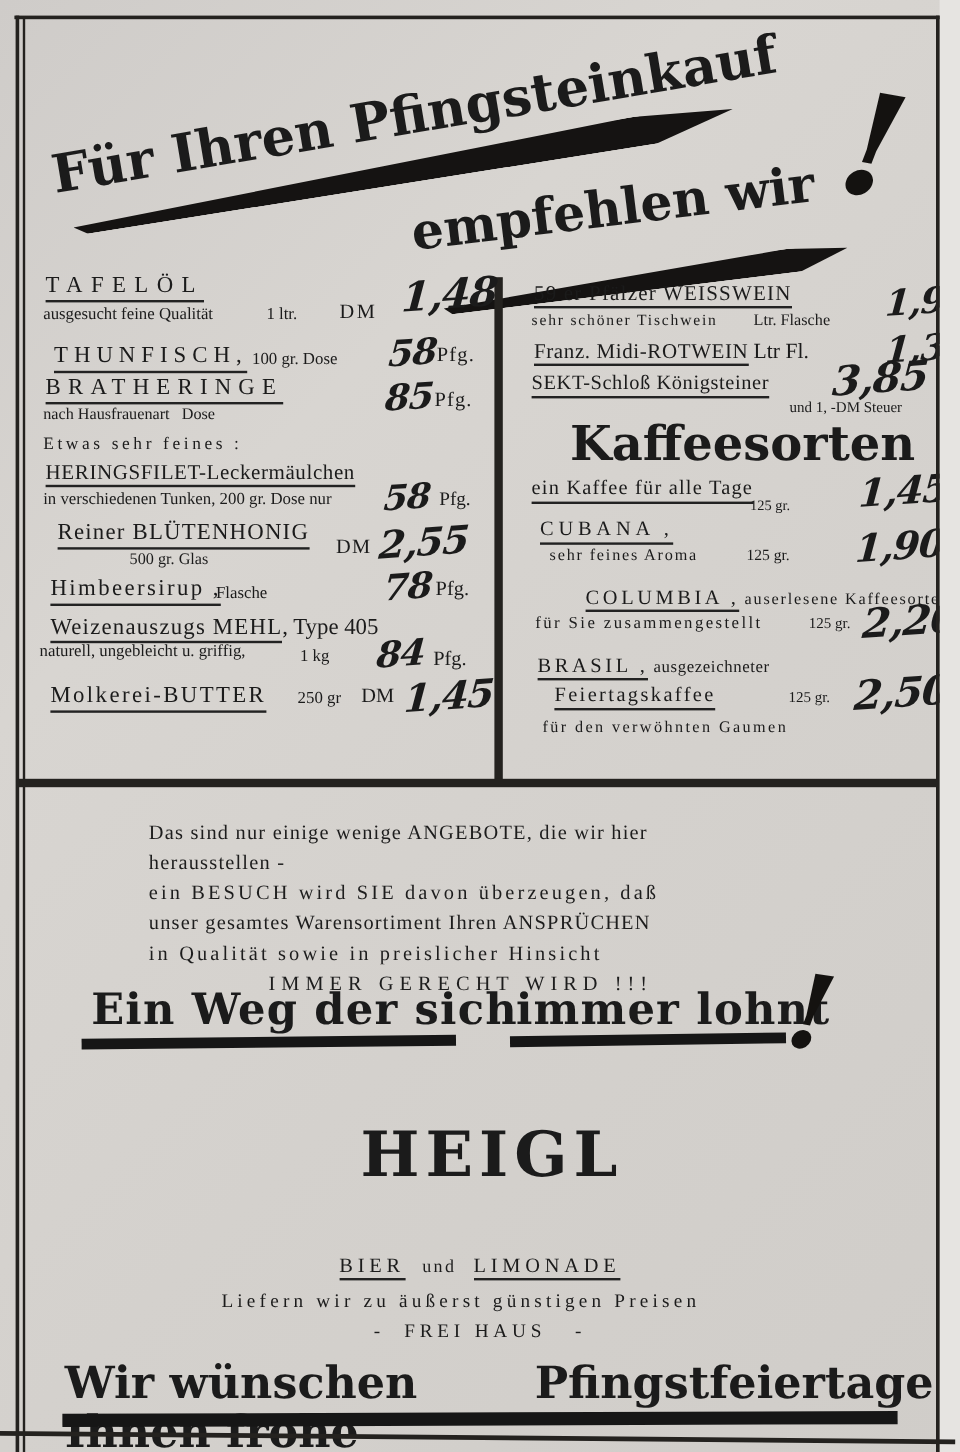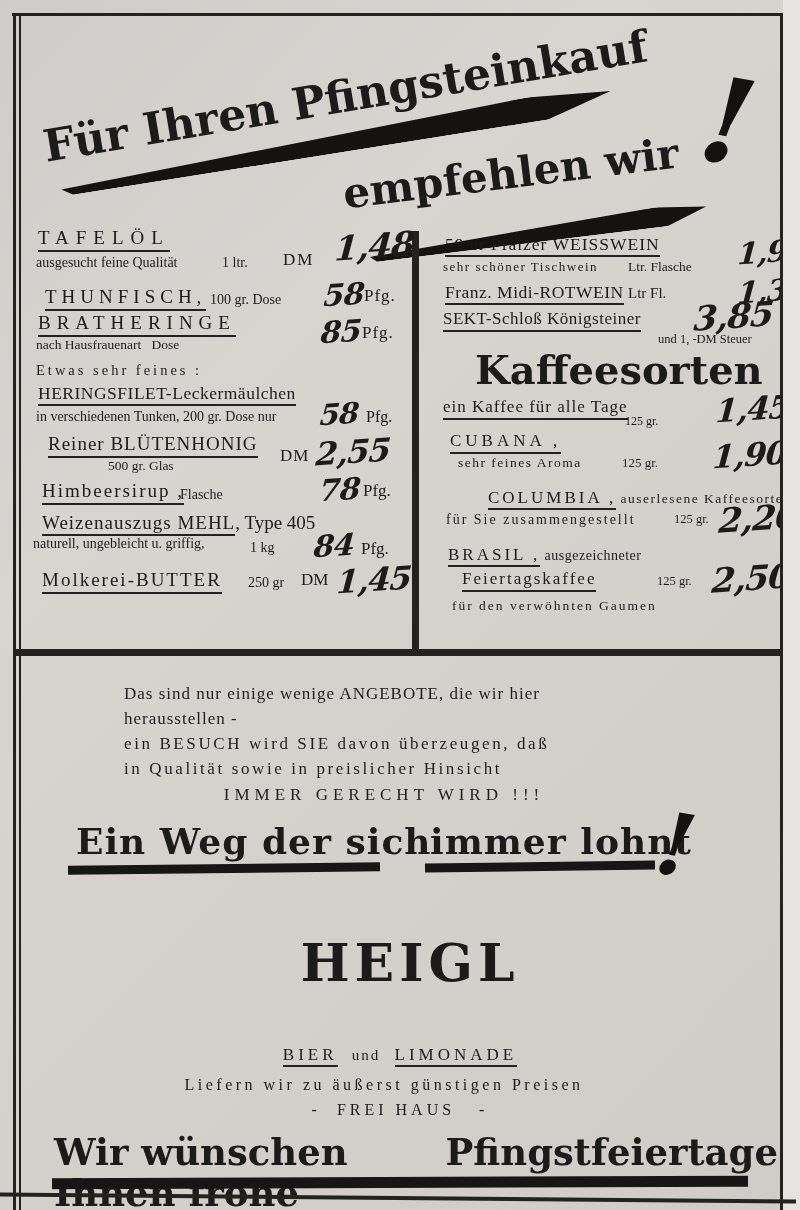--- a/index.html
+++ b/index.html
@@ -91,21 +91,21 @@
   <div class="t" style="left:301px;top:571px;font-size:17px;">DM</div>
   <div class="t script" style="left:337px;top:563px;font-size:32px;">1,45</div>
 
   <div class="t ul" style="left:445px;top:235px;font-size:17.5px;letter-spacing:1px;">59 er Pfälzer WEISSWEIN</div>
   <div class="t" style="left:443px;top:260px;font-size:13px;letter-spacing:1.5px;">sehr schöner Tischwein</div>
   <div class="t" style="left:628px;top:260px;font-size:13.5px;">Ltr. Flasche</div>
   <div class="t script" style="left:738px;top:235px;font-size:30px;">1,90</div>
 
   <div class="t" style="left:445px;top:283px;font-size:17.5px;">
     <span class="ul" style="letter-spacing:0.5px;">Franz. Midi-ROTWEIN</span>
-    <span style="font-size:15px;">Ltr Fl.</span>
+    <span style="font-size:18px;">Ltr Fl.</span>
   </div>
   <div class="t script" style="left:738px;top:274px;font-size:30px;">1,30</div>
 
   <div class="t ul" style="left:443px;top:310px;font-size:17px;letter-spacing:0.5px;">SEKT-Schloß Königsteiner</div>
   <div class="t script" style="left:694px;top:298px;font-size:34px;">3,85</div>
   <div class="t" style="left:658px;top:333px;font-size:12.5px;">und 1, -DM Steuer</div>
 
   <div class="t slab" style="left:475px;top:348px;font-size:40px;letter-spacing:0px;">Kaffeesorten</div>
 
   <div class="t ul" style="left:443px;top:398px;font-size:17px;letter-spacing:1px;">ein Kaffee für alle Tage</div>
@@ -131,20 +131,21 @@
   </div>
   <div class="t ul" style="left:462px;top:570px;font-size:17px;letter-spacing:2px;">Feiertagskaffee</div>
   <div class="t" style="left:657px;top:575px;font-size:12.5px;">125 gr.</div>
   <div class="t script" style="left:712px;top:560px;font-size:34px;">2,50</div>
   <div class="t" style="left:452px;top:599px;font-size:13.5px;letter-spacing:2px;">für den verwöhnten Gaumen</div>
 
   <div class="t" style="left:124px;top:681px;width:560px;white-space:normal;">
     <div class="para-line">Das sind nur einige wenige ANGEBOTE, die wir hier</div>
     <div class="para-line">herausstellen -</div>
     <div class="para-line sp">ein BESUCH wird SIE davon überzeugen, daß</div>
+    <div class="para-line">unser gesamtes Warensortiment Ihren ANSPRÜCHEN</div>
     <div class="para-line sp">in Qualität sowie in preislicher Hinsicht</div>
     <div class="para-line center" style="letter-spacing:5px;width:520px;">IMMER GERECHT WIRD !!!</div>
   </div>
 
   <div class="t slab" style="left:76px;top:822px;font-size:36px;letter-spacing:1px;">Ein Weg der sich</div>
   <div class="bar" style="left:68px;top:864px;width:312px;height:9px;transform:rotate(-0.6deg);"></div>
   <div class="t slab" style="left:430px;top:822px;font-size:36px;letter-spacing:1px;">immer lohnt</div>
   <div class="bar" style="left:425px;top:862px;width:230px;height:9px;transform:rotate(-0.8deg);"></div>
   <div class="bang" style="left:657px;top:794px;font-size:86px;transform:rotate(9deg);">!</div>
 

